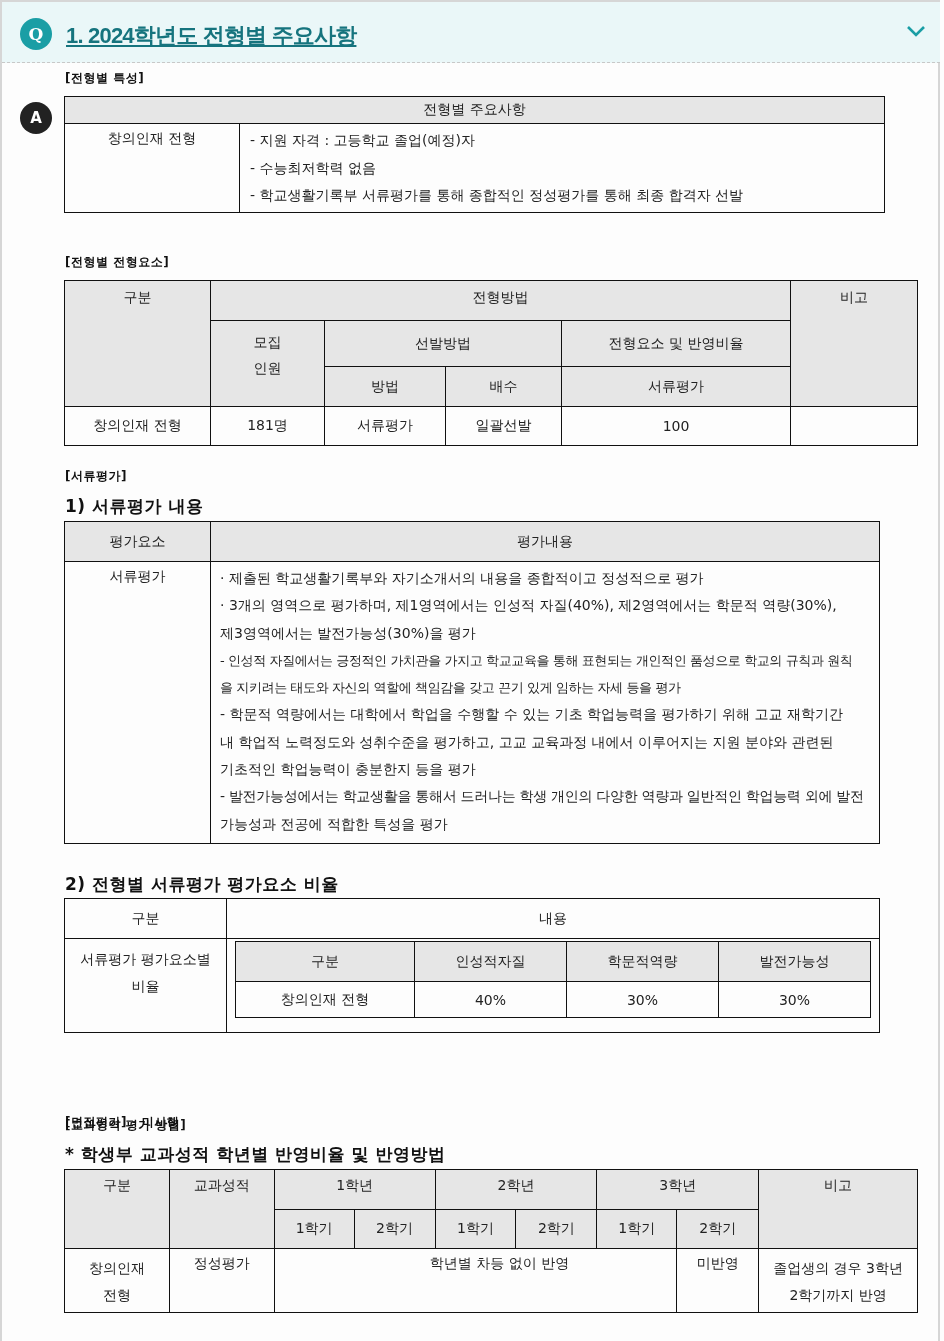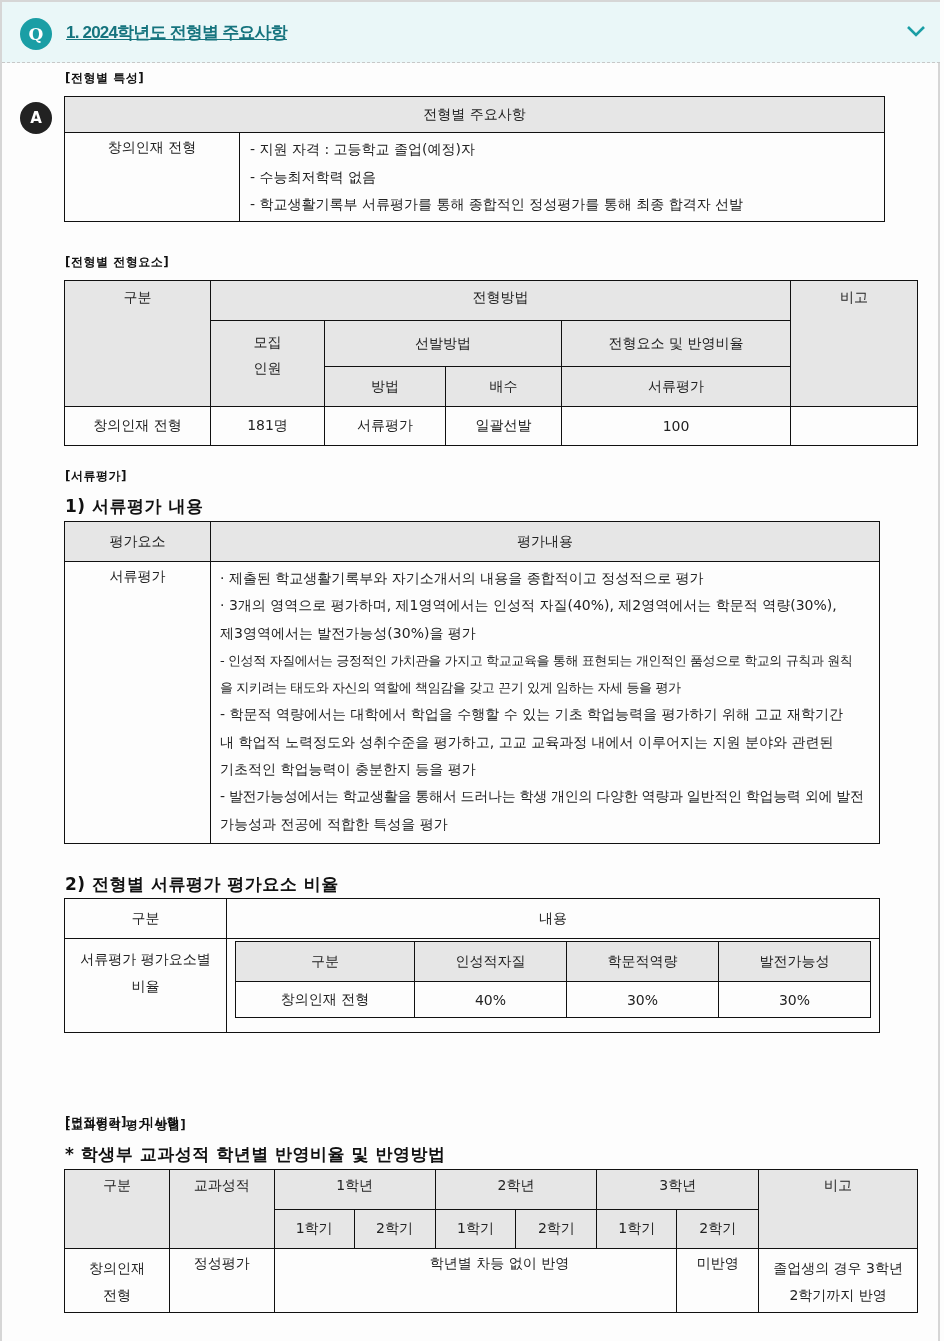--- a/index.html
+++ b/index.html
@@ -17,21 +17,21 @@
     position:absolute; left:2px; top:2px; width:938px; height:60px;
     background:#eaf7f8; border-bottom:1px dashed #c8c8c8;
   }
   .qbadge {
     position:absolute; left:18px; top:16px; width:32px; height:32px; border-radius:50%;
     background:#1a9ea5; color:#fff; font-weight:bold; font-size:17px;
     display:flex; align-items:center; justify-content:center;
     font-family:"DejaVu Serif","Liberation Serif",serif;
   }
   .qtitle {
-    position:absolute; left:64px; top:19px; font-size:17px; color:#16747e;
+    position:absolute; left:64px; top:19px; font-size:22px; color:#16747e;
     text-decoration:underline; font-weight:bold; letter-spacing:-0.8px;
     font-family:"Liberation Sans",sans-serif;
   }
   .chev { position:absolute; right:14px; top:22px; width:20px; height:14px; }
   .abadge {
     position:absolute; left:20px; top:102px; width:32px; height:32px; border-radius:50%;
     background:#222; color:#fff; font-weight:bold; font-size:15px;
     display:flex; align-items:center; justify-content:center;
   }
   .h { position:absolute; left:65px; font-weight:bold; font-size:12px; color:#111; white-space:nowrap; letter-spacing:0.5px;}
@@ -54,21 +54,21 @@
   <svg class="chev" viewBox="0 0 20 14">
     <polyline points="2,3 10,11 18,3" fill="none" stroke="#1a9ea5" stroke-width="2.6"></polyline>
   </svg>
 </div>
 
 <div class="abadge">A</div>
 
 <div class="h" style="top:70px;">[전형별 특성]</div>
 <table style="left:64px; top:96px; width:821px;">
   <tbody>
-      <tr style="height:36px;">
+      <tr style="height:27px;">
     <td colspan="2" class="gray" style="vertical-align:middle;">전형별 주요사항</td>
   </tr>
   <tr style="height:89px;">
     <td style="width:174px; padding-top:6px;">창의인재 전형</td>
     <td class="left lines" style="padding:3px 0 0 10px;">
       <div>- 지원 자격 : 고등학교 졸업(예정)자</div>
       <div>- 수능최저학력 없음</div>
       <div>- 학교생활기록부 서류평가를 통해 종합적인 정성평가를 통해 최종 합격자 선발</div>
     </td>
   </tr>

